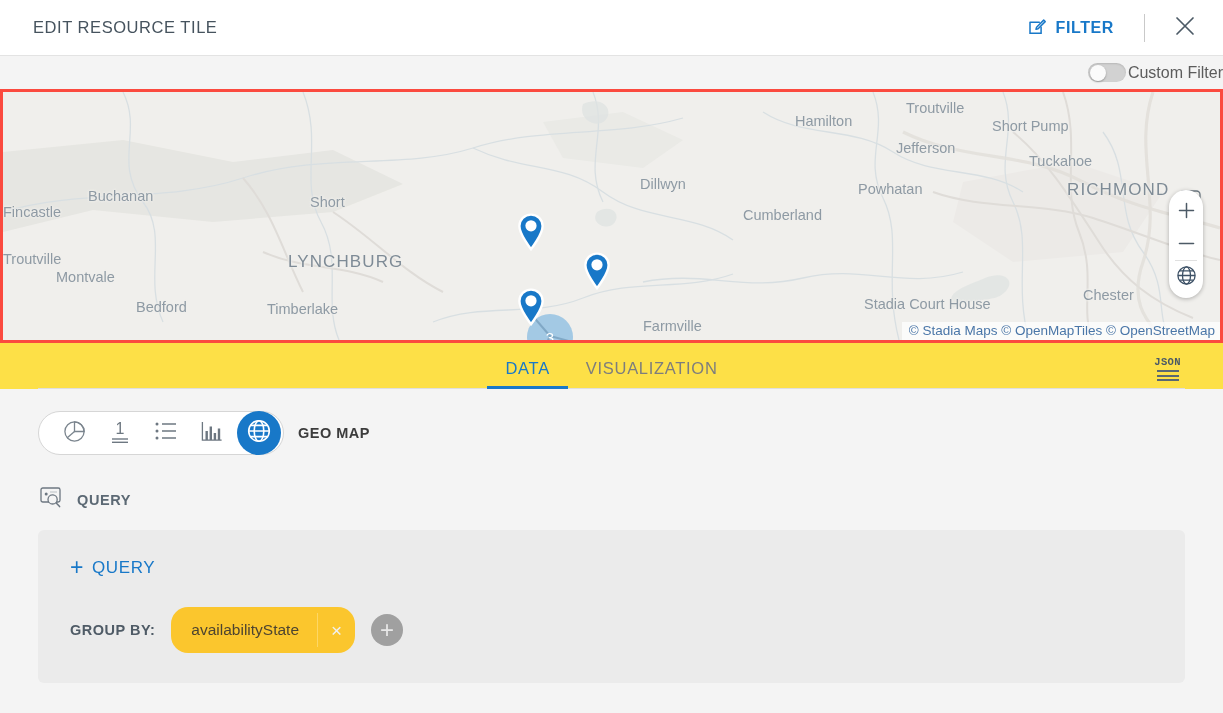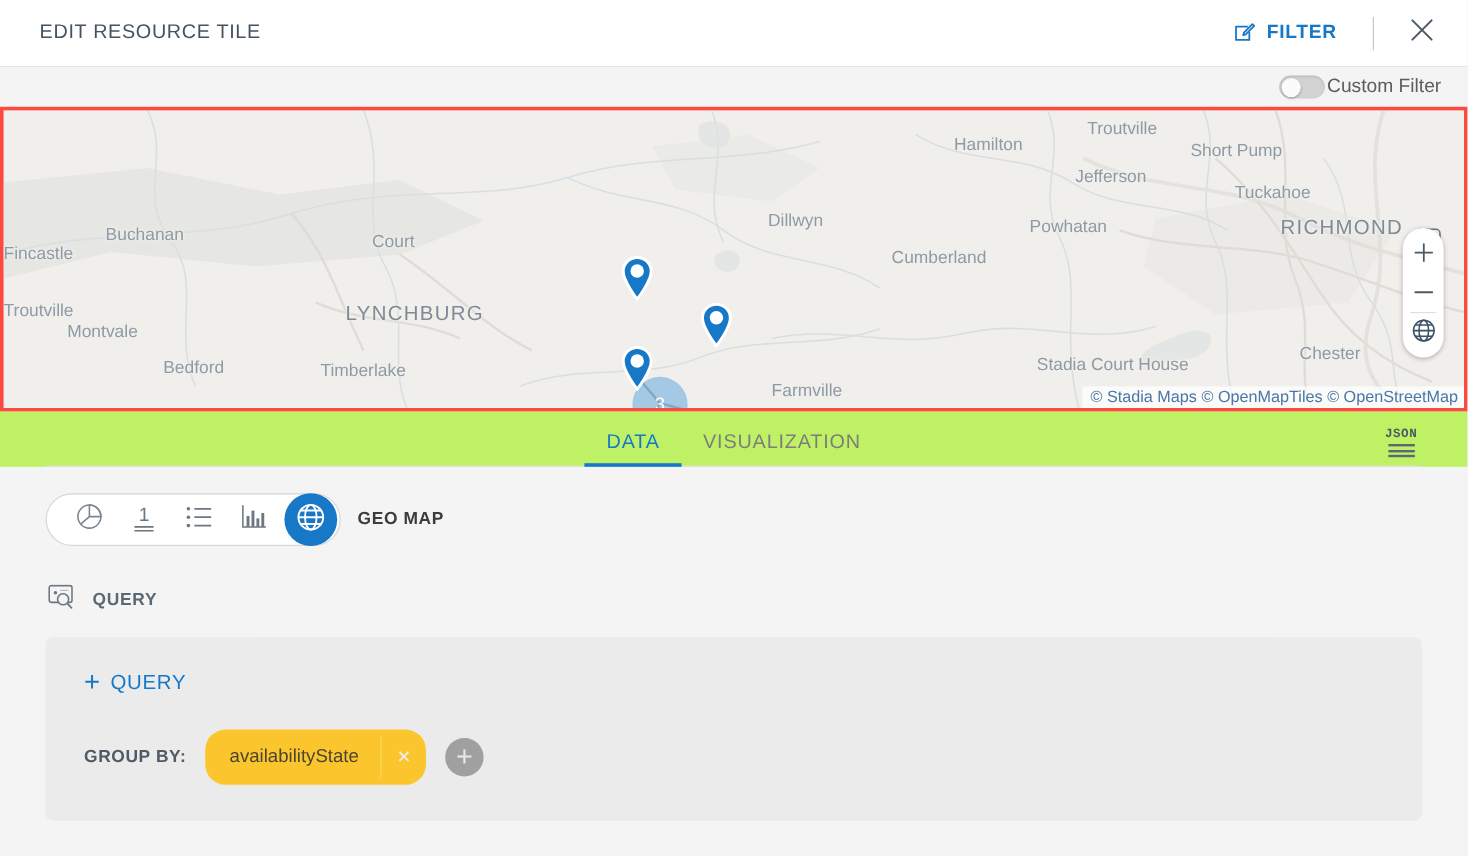--- a/index.html
+++ b/index.html
@@ -31,21 +31,21 @@
   .hdr-divider {
     width: 1px; height: 28px; background: #c9c9c9;
     margin: 0 24px 0 26px;
   }
   .close-btn { cursor: pointer; padding: 4px; display: flex; }
 
   
   .filterbar {
     height: 33px; background: #f4f4f4;
     display: flex; align-items: center; justify-content: flex-end;
-    padding-right: 22px; gap: 2px;
+    gap: 2px;
   }
   .toggle {
     width: 38px; height: 19px; border-radius: 10px;
     background: #d2d2d2; position: relative; cursor: pointer;
     box-shadow: inset 0 1px 2px rgba(0,0,0,.13);
   }
   .toggle .knob {
     position: absolute; top: 1.5px; left: 2px;
     width: 16px; height: 16px; border-radius: 50%;
     background: #fbfbfb; box-shadow: 0 1px 2px rgba(0,0,0,.3);
@@ -92,21 +92,21 @@
     position: absolute; right: 0; bottom: 0;
     font-size: 13.5px; color: #4a76a8;
     background: rgba(255,255,255,.72);
     padding: 1px 5px 2px 7px; z-index: 4; white-space: nowrap;
   }
   .attribution span { color: #4a76a8; }
 
   
   .tabs-row {
     height: 46px; display: flex; align-items: flex-end;
-    justify-content: center; position: relative; background: #bef264;
+    justify-content: center; position: relative; background: #fde047;
   }
   .tabs { display: flex; gap: 0; }
   .tab {
     font-size: 16.5px; letter-spacing: .7px; padding: 0 18px 11px;
     color: #7d7d7d; cursor: pointer; position: relative;
   }
   .tab.active { color: #1878c8; }
   .tab.active::after {
     content: ""; position: absolute; left: 0; right: 0; bottom: 0;
     height: 3px; background: #1878c8;
@@ -264,21 +264,21 @@
       <path d="M594 120 C606 112 618 120 612 130 C606 140 586 132 594 120 Z"></path>
     </g>
   </svg>
 
   <div>
     <div class="map-label" style="left:0px;top:112px;">Fincastle</div>
     <div class="map-label" style="left:85px;top:96px;">Buchanan</div>
     <div class="map-label" style="left:0px;top:159px;">Troutville</div>
     <div class="map-label" style="left:53px;top:177px;">Montvale</div>
     <div class="map-label" style="left:133px;top:207px;">Bedford</div>
-    <div class="map-label" style="left:307px;top:102px;">Court</div>
+    <div class="map-label" style="left:307px;top:102px;">Short</div>
     <div class="map-label city-major" style="left:285px;top:160px;">LYNCHBURG</div>
     <div class="map-label" style="left:264px;top:209px;">Timberlake</div>
     <div class="map-label" style="left:637px;top:84px;">Dillwyn</div>
     <div class="map-label" style="left:740px;top:115px;">Cumberland</div>
     <div class="map-label" style="left:640px;top:226px;">Farmville</div>
     <div class="map-label" style="left:792px;top:21px;">Hamilton</div>
     <div class="map-label" style="left:903px;top:8px;">Troutville</div>
     <div class="map-label" style="left:989px;top:26px;">Short Pump</div>
     <div class="map-label" style="left:893px;top:48px;">Jefferson</div>
     <div class="map-label" style="left:1026px;top:61px;">Tuckahoe</div>

